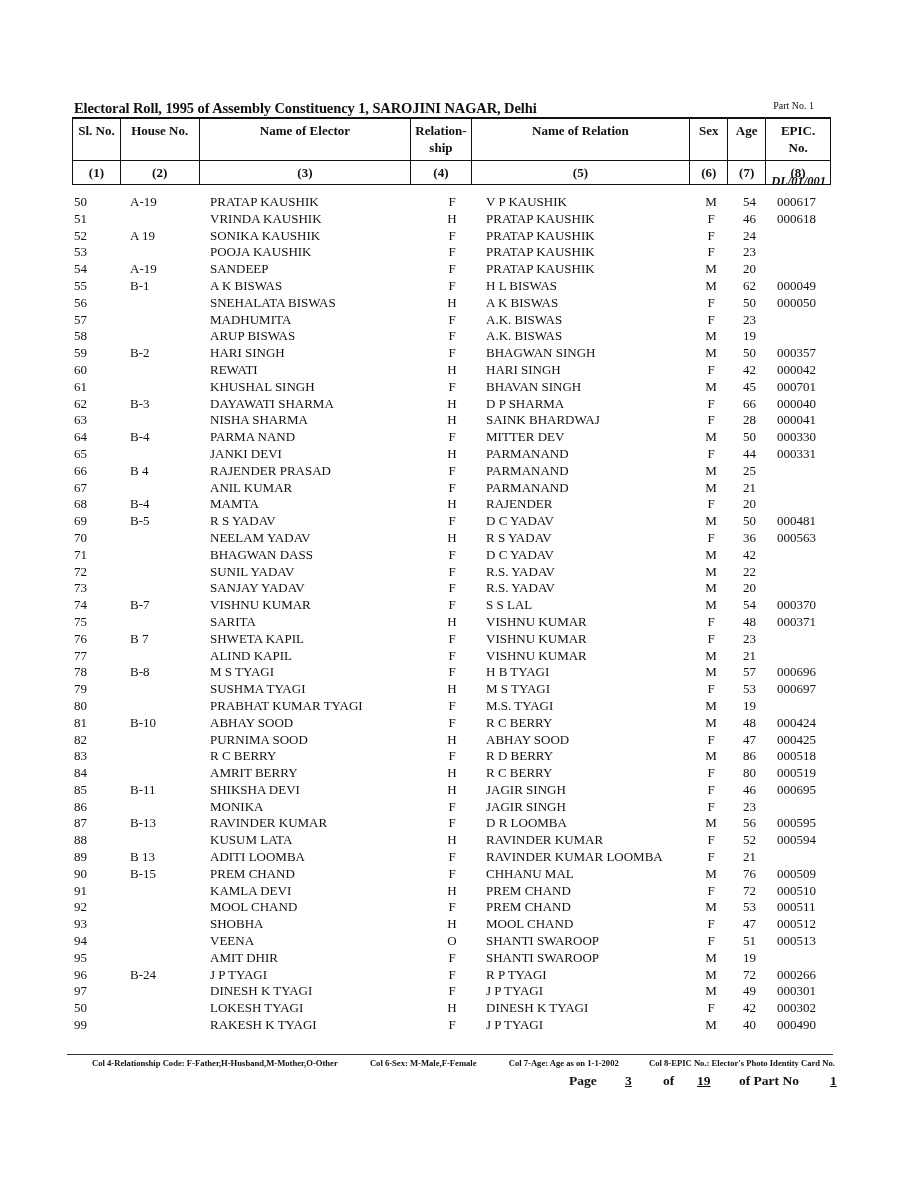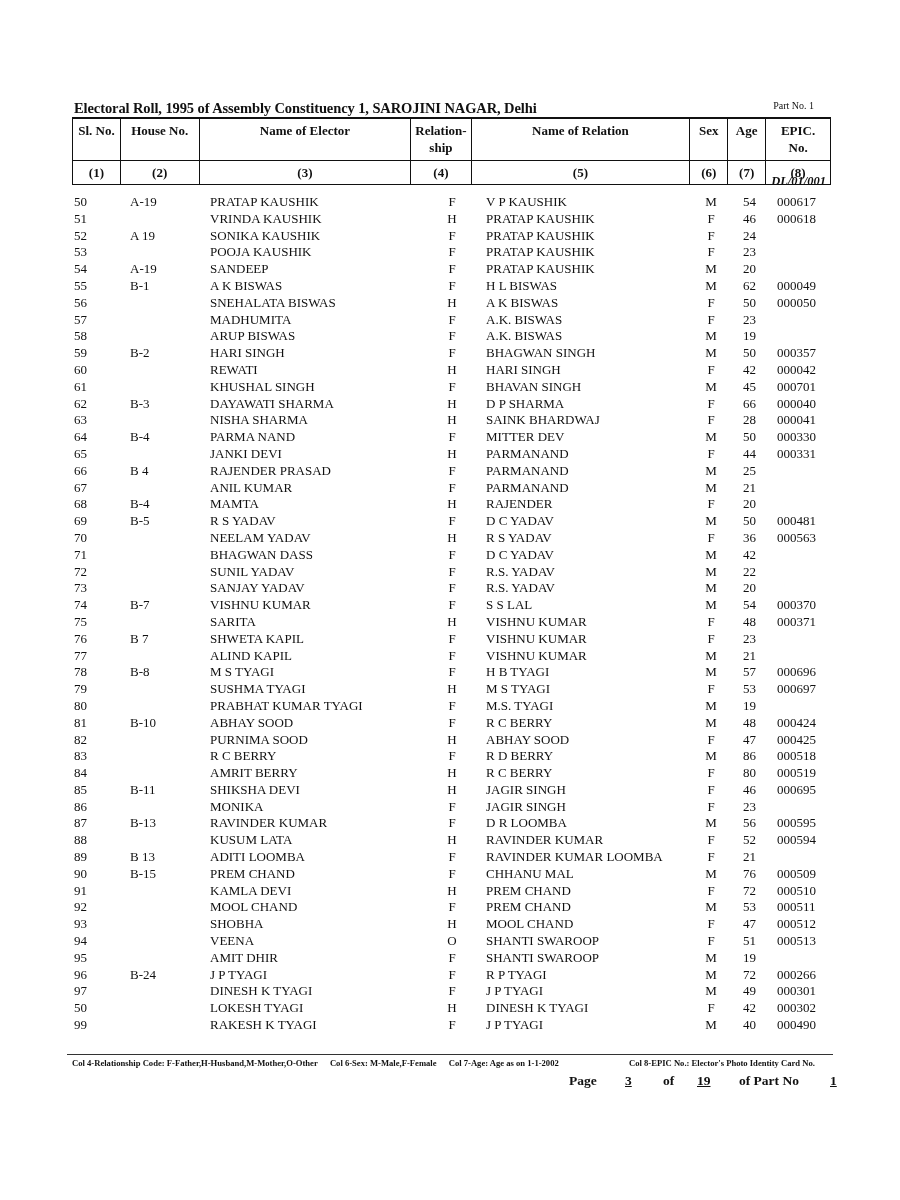--- a/index.html
+++ b/index.html
@@ -17,21 +17,21 @@
   .c-sl { left: 74px; }
   .c-house { left: 130px; }
   .c-name { left: 210px; }
   .c-rel { left: 446px; width: 12px; text-align: center; }
   .c-relname { left: 486px; }
   .c-sex { left: 703px; width: 16px; text-align: center; }
   .c-age { left: 743px; }
   .c-epic { left: 777px; }
   .footer-rule { position: absolute; left: 67px; top: 1054px; width: 766px; border-top: 1.5px solid #333; }
   .legend { position: absolute; left: 72px; top: 1058px; font-size: 8.6px; font-weight: bold; white-space: nowrap; }
-  .legend span { margin-right: 10px; }
+  .legend span { margin-right: 10px; margin-left: 20px; }
   .legend .l4 { position: absolute; left: 557px; top: 0; }
   .pager { position: absolute; top: 1073px; font-weight: bold; font-size: 13.5px; }
   .pager span { position: absolute; white-space: nowrap; }
   .u { text-decoration: underline; }
 </style>
 </head>
 <body>
 
 <div class="title-row">
   <span class="title">Electoral Roll, 1995 of Assembly Constituency 1, SAROJINI NAGAR, Delhi</span>

